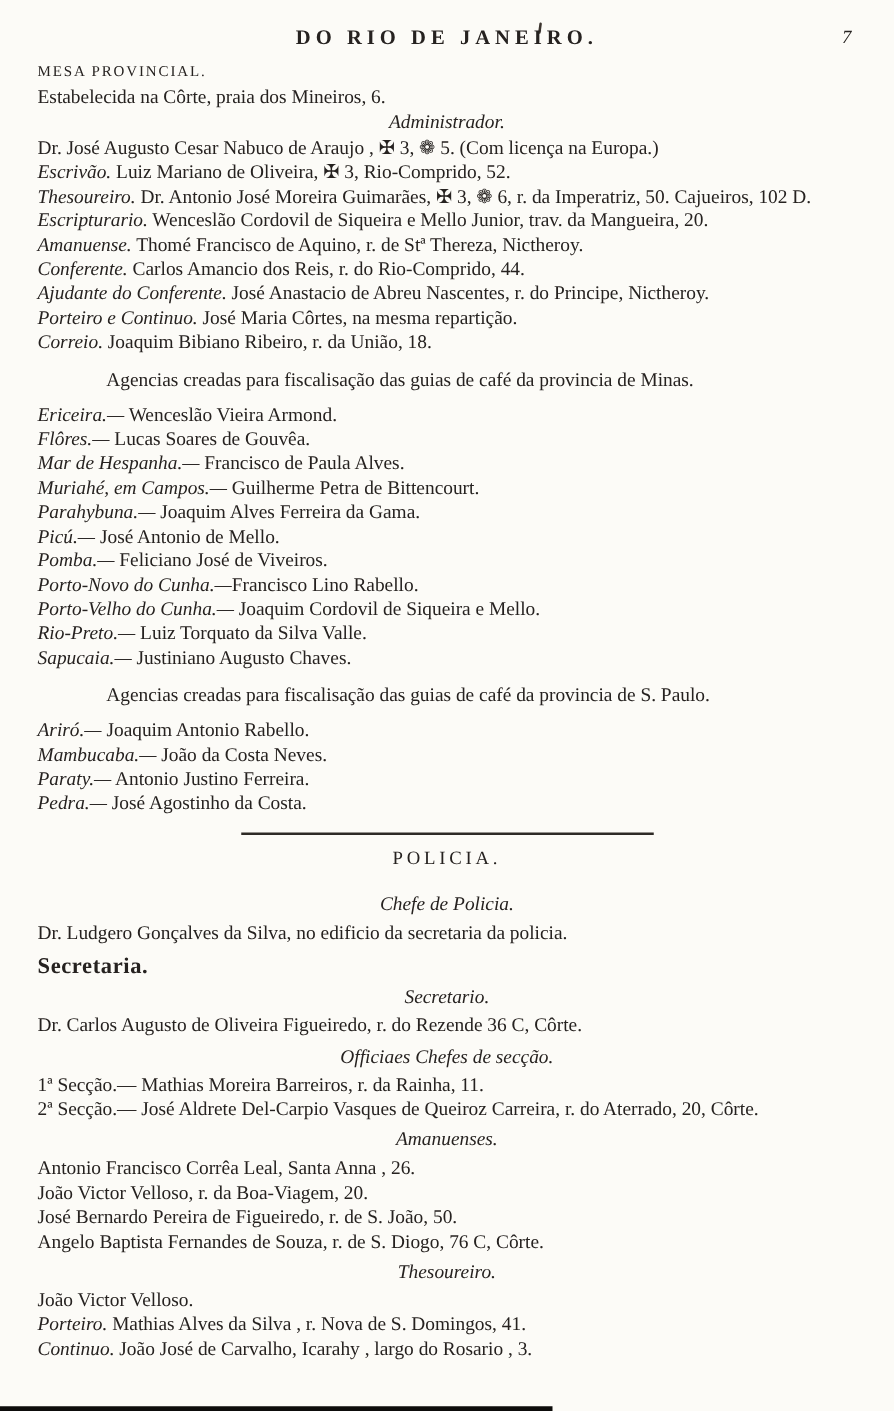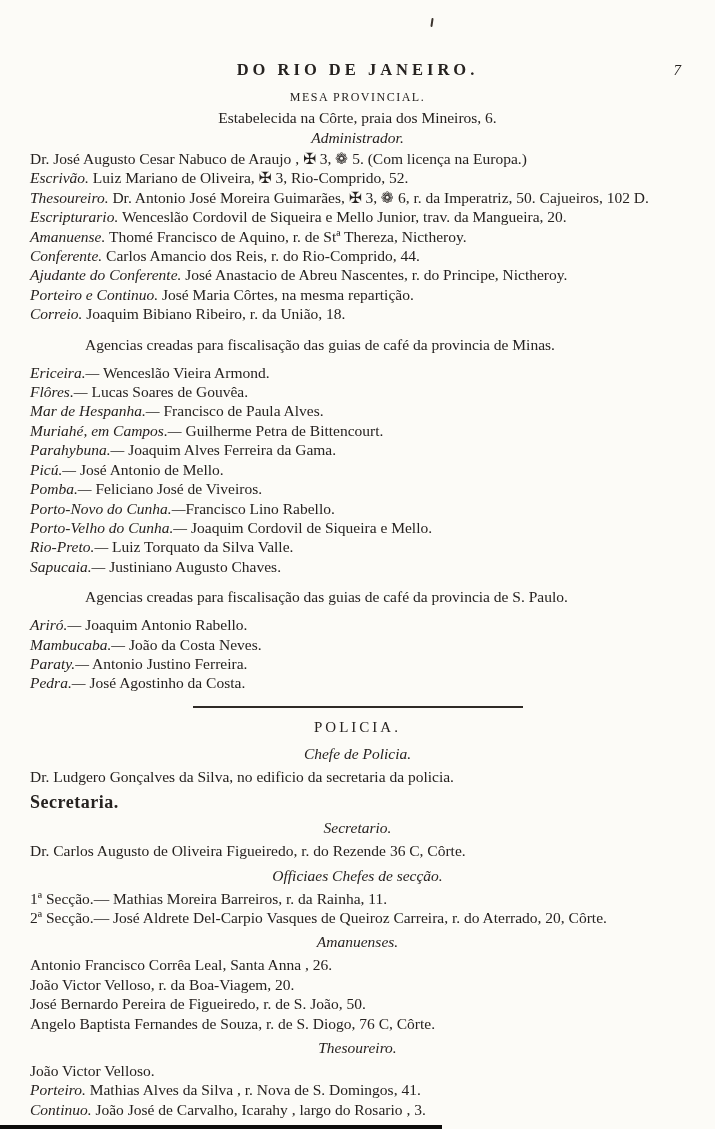--- a/index.html
+++ b/index.html
@@ -6,44 +6,44 @@
   html, body { margin: 0; padding: 0; }
   body {
     width: 715px; height: 1129px;
     background: #fcfbf7;
     color: #262220;
     font-family: "Liberation Serif", "DejaVu Serif", "DejaVu Sans", serif;
     font-size: 15.5px;
     overflow: hidden;
     position: relative;
   }
-  .page { padding: 60px 30px 0 30px; }
+  .page { padding: 20px 30px 0 30px; }
 
   .header { position: relative; text-align: center; margin-bottom: 10px; }
   .running-title { font-weight: bold; letter-spacing: 4px; font-size: 16.5px; }
   .page-number { position: absolute; right: 4px; top: 2px; font-size: 15px; font-style: italic; }
 
   .speck { position: absolute; left: 431px; top: 18px; width: 2px; height: 9px;
            background: #3b342e; transform: rotate(8deg); border-radius: 1px; }
 
-  .center { text-align: center; }
+  .center { text-align: left; }
   .small-caps-heading { font-size: 12px; letter-spacing: 1.5px; font-weight: normal; margin: 2px 0 4px; }
   .subheading { margin: 1px 0 2px; }
   .role-heading { font-style: italic; text-align: center; margin: 2px 0 2px; }
 
   .entry { margin: 0; line-height: 19.4px; padding-left: 36px; text-indent: -36px; }
   .entry-wide { padding-left: 114px; text-indent: -114px; }
 
   .agency-heading { margin: 11px 0 9px; padding-left: 55px; line-height: 19px; }
   .agency-item { margin: 0; line-height: 19.4px; }
   .agency-item i { font-style: italic; }
 
   .divider { width: 330px; border: none; border-top: 2px solid #2e2a26; margin: 13px auto 11px; }
 
-  .policia-heading { font-size: 15px; font-weight: normal; letter-spacing: 3px; text-align: center; margin: 4px 0 8px; }
+  .policia-heading { font-size: 15px; font-weight: normal; letter-spacing: 3px; text-align: center; margin: 4px 0 18px; }
   .ital-center { font-style: italic; text-align: center; margin: 5px 0 4px; line-height: 19px; }
   .bold-center { font-weight: bold; text-align: left; font-size: 18px; margin: 6px 0 3px; font-family: Liberation Serif, serif; letter-spacing: 0.5px; }
 
   .bottom-artifact { position: absolute; left: 0; bottom: 0; width: 442px; height: 4px; background: #0d0c0b; }
 </style>
 </head>
 <body>
 
 <div class="speck"></div>
 

